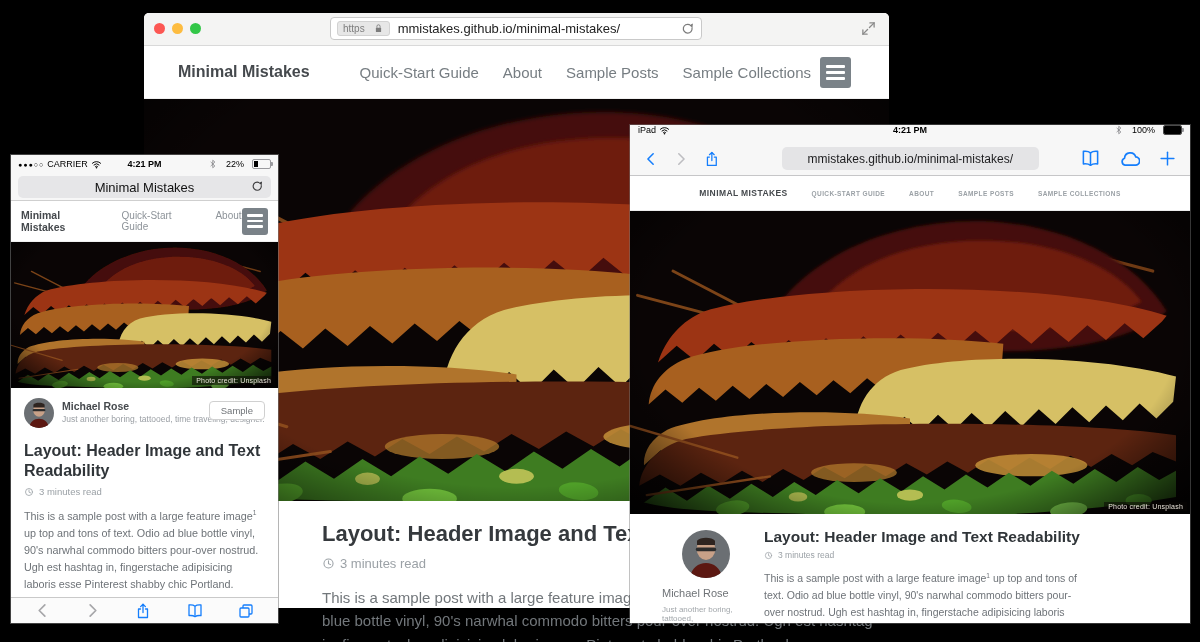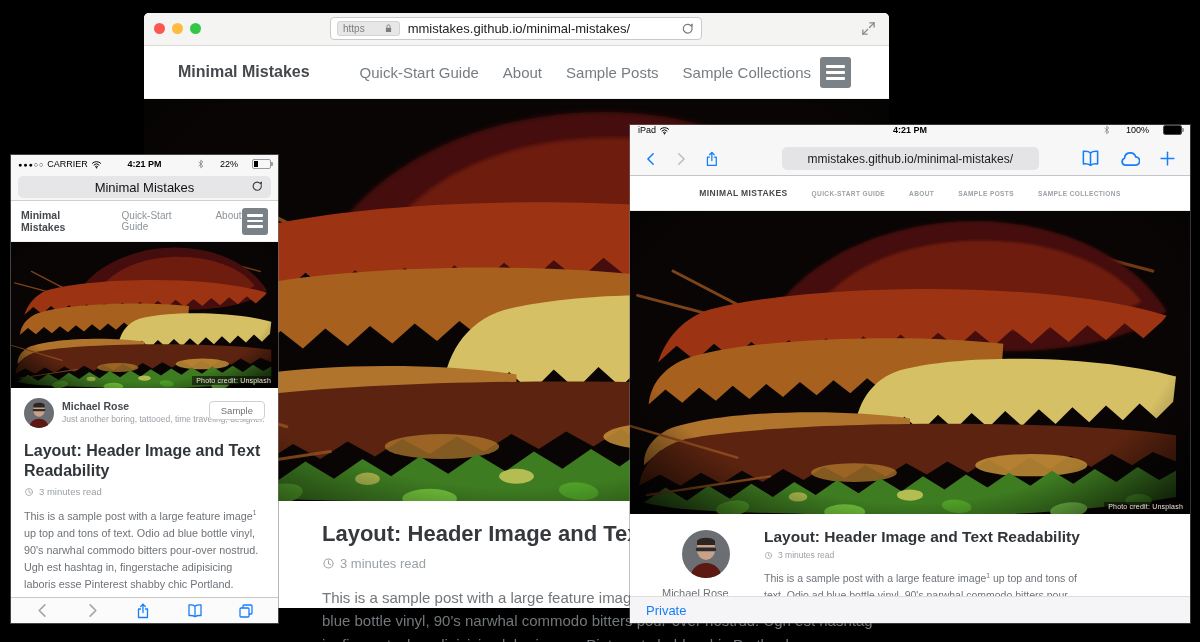--- a/index.html
+++ b/index.html
@@ -17,21 +17,21 @@
 
   
   #desktop{left:144px;top:13px;width:745px;height:595px;background:#fff;z-index:1;border-radius:5px 5px 0 0}
   #desktop .chrome{height:32px;background:#f4f4f3;border-bottom:1px solid #d9d9d9;border-radius:5px 5px 0 0;position:relative}
   .lights{position:absolute;left:10px;top:10px;display:flex;gap:7px}
   .lights span{width:11px;height:11px;border-radius:50%}
   .lt-red{background:#fc5753}.lt-yel{background:#fdbc40}.lt-grn{background:#33c748}
   .urlbar{position:absolute;left:186px;top:4px;width:372px;height:23px;background:#fff;border:1px solid #c9c9c9;
           border-radius:4px;display:flex;align-items:center;padding:0 6px;box-sizing:border-box}
   .https-chip{background:#e7e7e7;border:1px solid #d2d2d2;border-radius:3px;color:#7d7d7d;font-size:10px;
-              padding:1px 5px;display:flex;align-items:center;gap:18px;margin-right:8px}
+              padding:1px 5px;display:flex;align-items:center;gap:8px;margin-right:8px}
   .urlbar .url-text{font-size:13px;color:#222;flex:1;white-space:nowrap;overflow:hidden}
   .expand-btn{position:absolute;right:13px;top:8px;color:#8a8a8a}
 
   .masthead-d{height:52px;display:flex;align-items:center;padding-left:34px;border-bottom:1px solid #f0f0f0;background:#fff}
   .brand-d{font-weight:bold;font-size:16px;color:#45494d;margin-right:50px}
   .nav-d{display:flex;gap:24px}
   .nav-d span{font-size:15px;color:#767d82}
   .hamb{background:#7a8288;border-radius:3px;display:flex;flex-direction:column;justify-content:center;align-items:center;gap:3px}
   .hamb i{display:block;background:#fff;border-radius:1px}
   .hamb-d{width:31px;height:31px;margin-left:auto;margin-right:38px}
@@ -45,21 +45,21 @@
   .body-d{margin-top:15px;font-size:15px;line-height:1.55;color:#72777b;width:560px}
   sup{font-size:.62em}
 
   
   #iphone{left:11px;top:155px;width:267px;height:468px;background:#fff;z-index:2;overflow:hidden;
           box-shadow:0 0 0 1px rgba(120,120,120,.55)}
   .status-p{height:18px;background:#f7f7f7;display:flex;align-items:center;padding:0 7px;font-size:9px;color:#000}
   .status-p b{font-weight:normal}
   .sig-dots{letter-spacing:1px;font-size:7px;margin-right:3px}
   .status-time{position:absolute;left:0;right:0;text-align:center;font-weight:bold}
-  .status-right{margin-left:auto;display:flex;align-items:center;gap:14px;z-index:1}
+  .status-right{margin-left:auto;display:flex;align-items:center;gap:8px;z-index:1}
   .batt{width:17px;height:8px;border:1px solid #9a9a9e;border-radius:2px;position:relative;background:#f7f7f7}
   .batt:after{content:"";position:absolute;right:-3px;top:2px;width:2px;height:4px;background:#9a9a9e;border-radius:0 1px 1px 0}
   .batt .fill{position:absolute;top:1px;left:1px;bottom:1px;background:#000}
   .urlrow-p{height:28px;background:#f7f7f7;border-bottom:1px solid #cfcfcf;padding:3px 7px;box-sizing:border-box;position:relative}
   .field-p{height:22px;background:#e6e6e8;border-radius:5px;display:flex;align-items:center;justify-content:center;position:relative}
   .field-p .t{font-size:13px;color:#111}
   .field-p .reload{position:absolute;right:7px;top:4px;color:#3c3c3e}
   .masthead-p{height:40px;display:flex;align-items:center;padding:0 10px;border-bottom:1px solid #f0f0f0;background:#fff}
   .brand-p{font-weight:bold;font-size:10.5px;color:#45494d;margin-right:16px}
   .nav-p{display:flex;gap:17px}
@@ -439,16 +439,13 @@
       <div class="meta meta-i">
         <svg class="ic" width="9" height="9" viewBox="0 0 16 16">
             <use href="#sym-clock"></use>
           </svg>
         <span>3 minutes read</span>
       </div>
       <p class="body-i"><span>This is a sample post with a large feature image</span><sup>1</sup><span> up top and tons of text. Odio ad blue bottle vinyl, 90's narwhal commodo bitters pour-over nostrud. Ugh est hashtag in, fingerstache adipisicing laboris esse Pinterest shabby chic Portland. Shoreditch bicycle rights anim, flexitarian laboris put a bird on it vinyl cupidatat narwhal. Hashtag artisan skateboard, flannel Bushwick</span></p>
     </div>
   </div>
 
-  <div class="private-bar">
-    <span class="t">Private</span>
-  </div>
 </div>
 
 </body></html>

